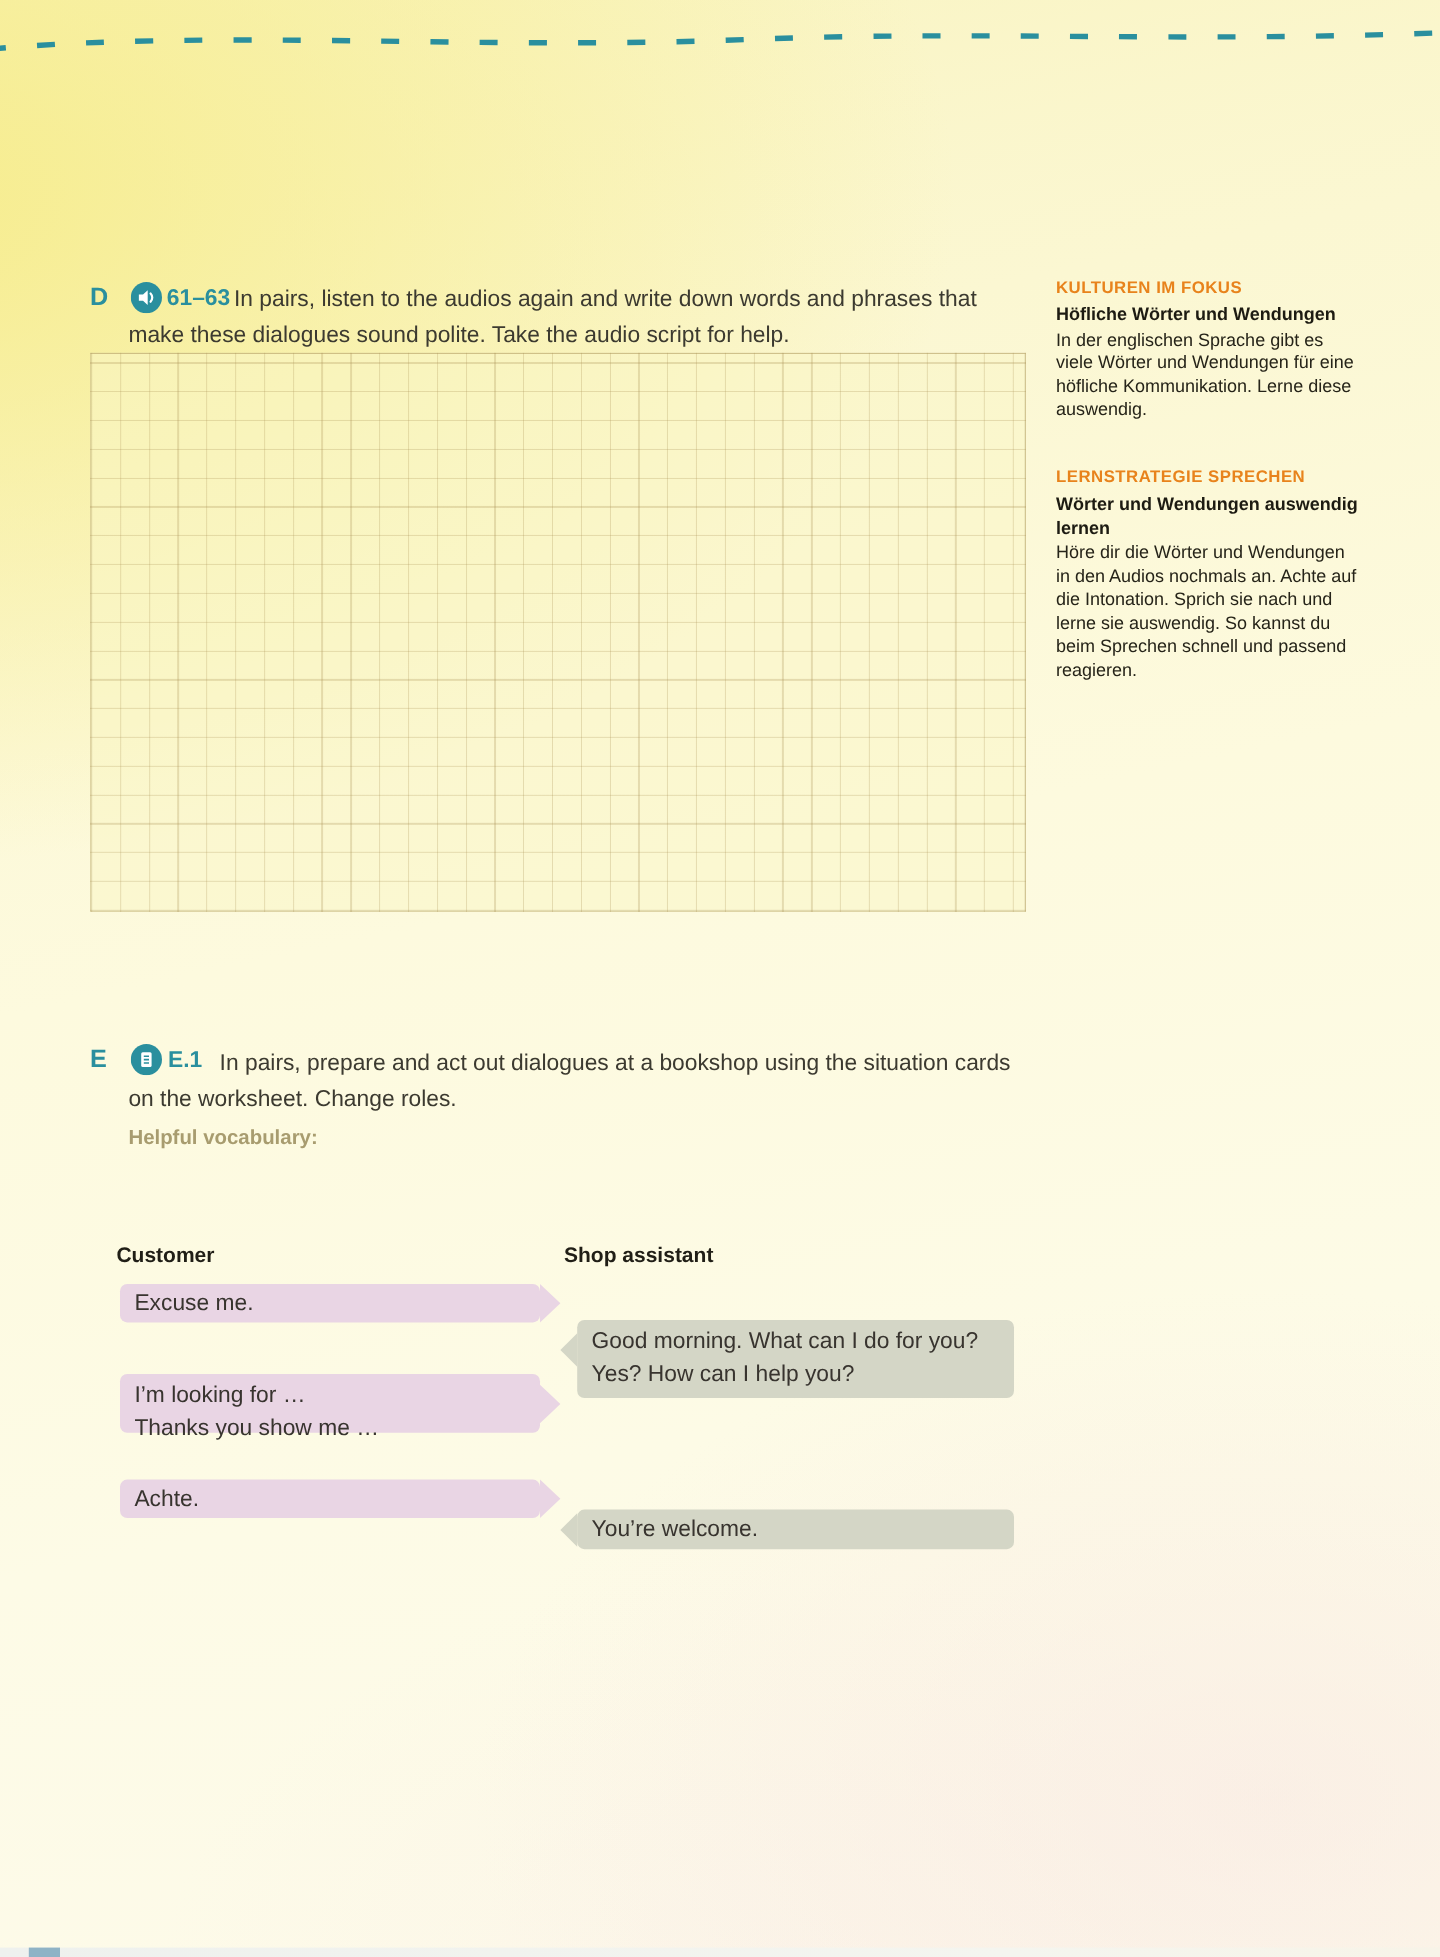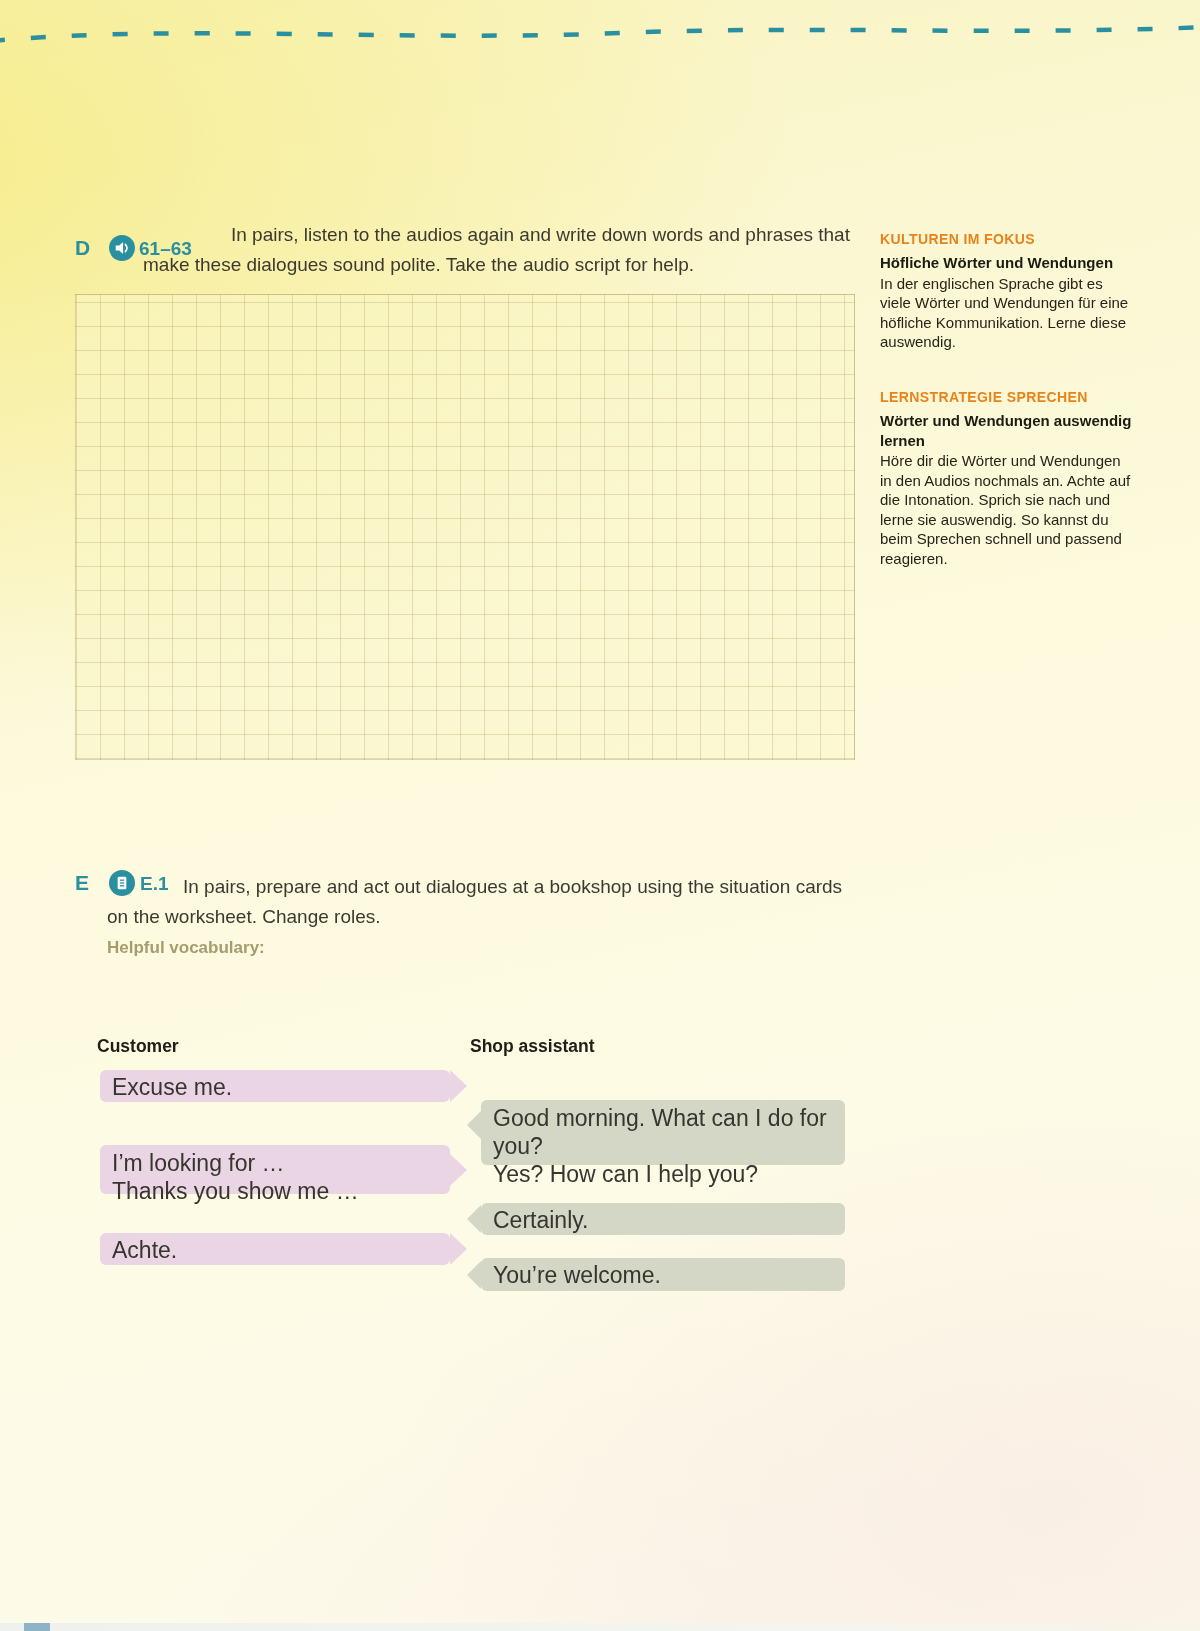--- a/index.html
+++ b/index.html
@@ -23,21 +23,21 @@
   .task-letter {
     position:absolute; font-size:21px; font-weight:bold; color:#2a8f9e;
   }
   .task-num {
     position:absolute; font-size:19px; font-weight:bold; color:#2a8f9e;
   }
   .task-text {
     position:absolute; left:107px; width:748px;
     font-size:19px; line-height:30px; color:#3c3a30;
   }
-  #task-d-text { top:220px; text-indent:88px;margin-left:36px; }
+  #task-d-text { top:235px; text-indent:88px; }
   #task-e-text { top:872px; text-indent:76px; }
   .badge-icon { position:absolute; width:26px; height:26px; }
 
   
   .grid-area {
     position:absolute; left:75px; top:294px; width:780px; height:466px;
     background-color:rgba(250,245,198,0.55);
     background-image:
       repeating-linear-gradient(0deg,  rgba(170,145,85,0.28) 0 1px, transparent 1px 24px),
       repeating-linear-gradient(90deg, rgba(170,145,85,0.28) 0 1px, transparent 1px 24px);
@@ -65,21 +65,21 @@
     font-size:17px; font-weight:bold; color:#a89c6f;
   }
   .col-header {
     position:absolute; top:1036px;
     font-size:17.5px; font-weight:bold; color:#201e16;
   }
   #customer-header { left:97px; }
   #assistant-header { left:470px; }
 
   .bubble {
-    position:absolute; font-size:23px; color:#38342f;
+    position:absolute; font-size:19px; color:#38342f;
     padding:3px 12px; border-radius:6px;
   }
   .bubble .line { display:block; line-height:28px; }
   .bubble.pink { background:#e9d5e4; }
   .bubble.grey { background:#d4d6c6; }
 
   .bubble.pink::after {
     content:""; position:absolute; right:-17px; top:50%; transform:translateY(-50%);
     border-left:17px solid #e9d5e4;
     border-top:16px solid transparent; border-bottom:16px solid transparent;
@@ -169,23 +169,20 @@
   <div class="bubble grey" id="bubble-1">
     <span class="line">Good morning. What can I do for you?</span>
     <span class="line">Yes? How can I help you?</span>
   </div>
 
   <div class="bubble pink" id="bubble-2">
     <span class="line">I’m looking for …</span>
     <span class="line">Thanks you show me …</span>
   </div>
 
-  <div class="bubble grey" id="bubble-3">
-    <span class="line">Certainly.</span>
-  </div>
 
   <div class="bubble pink" id="bubble-4">
     <span class="line">Achte.</span>
   </div>
 
   <div class="bubble grey" id="bubble-5">
     <span class="line">You’re welcome.</span>
   </div>
 
   <div class="page-edge">

